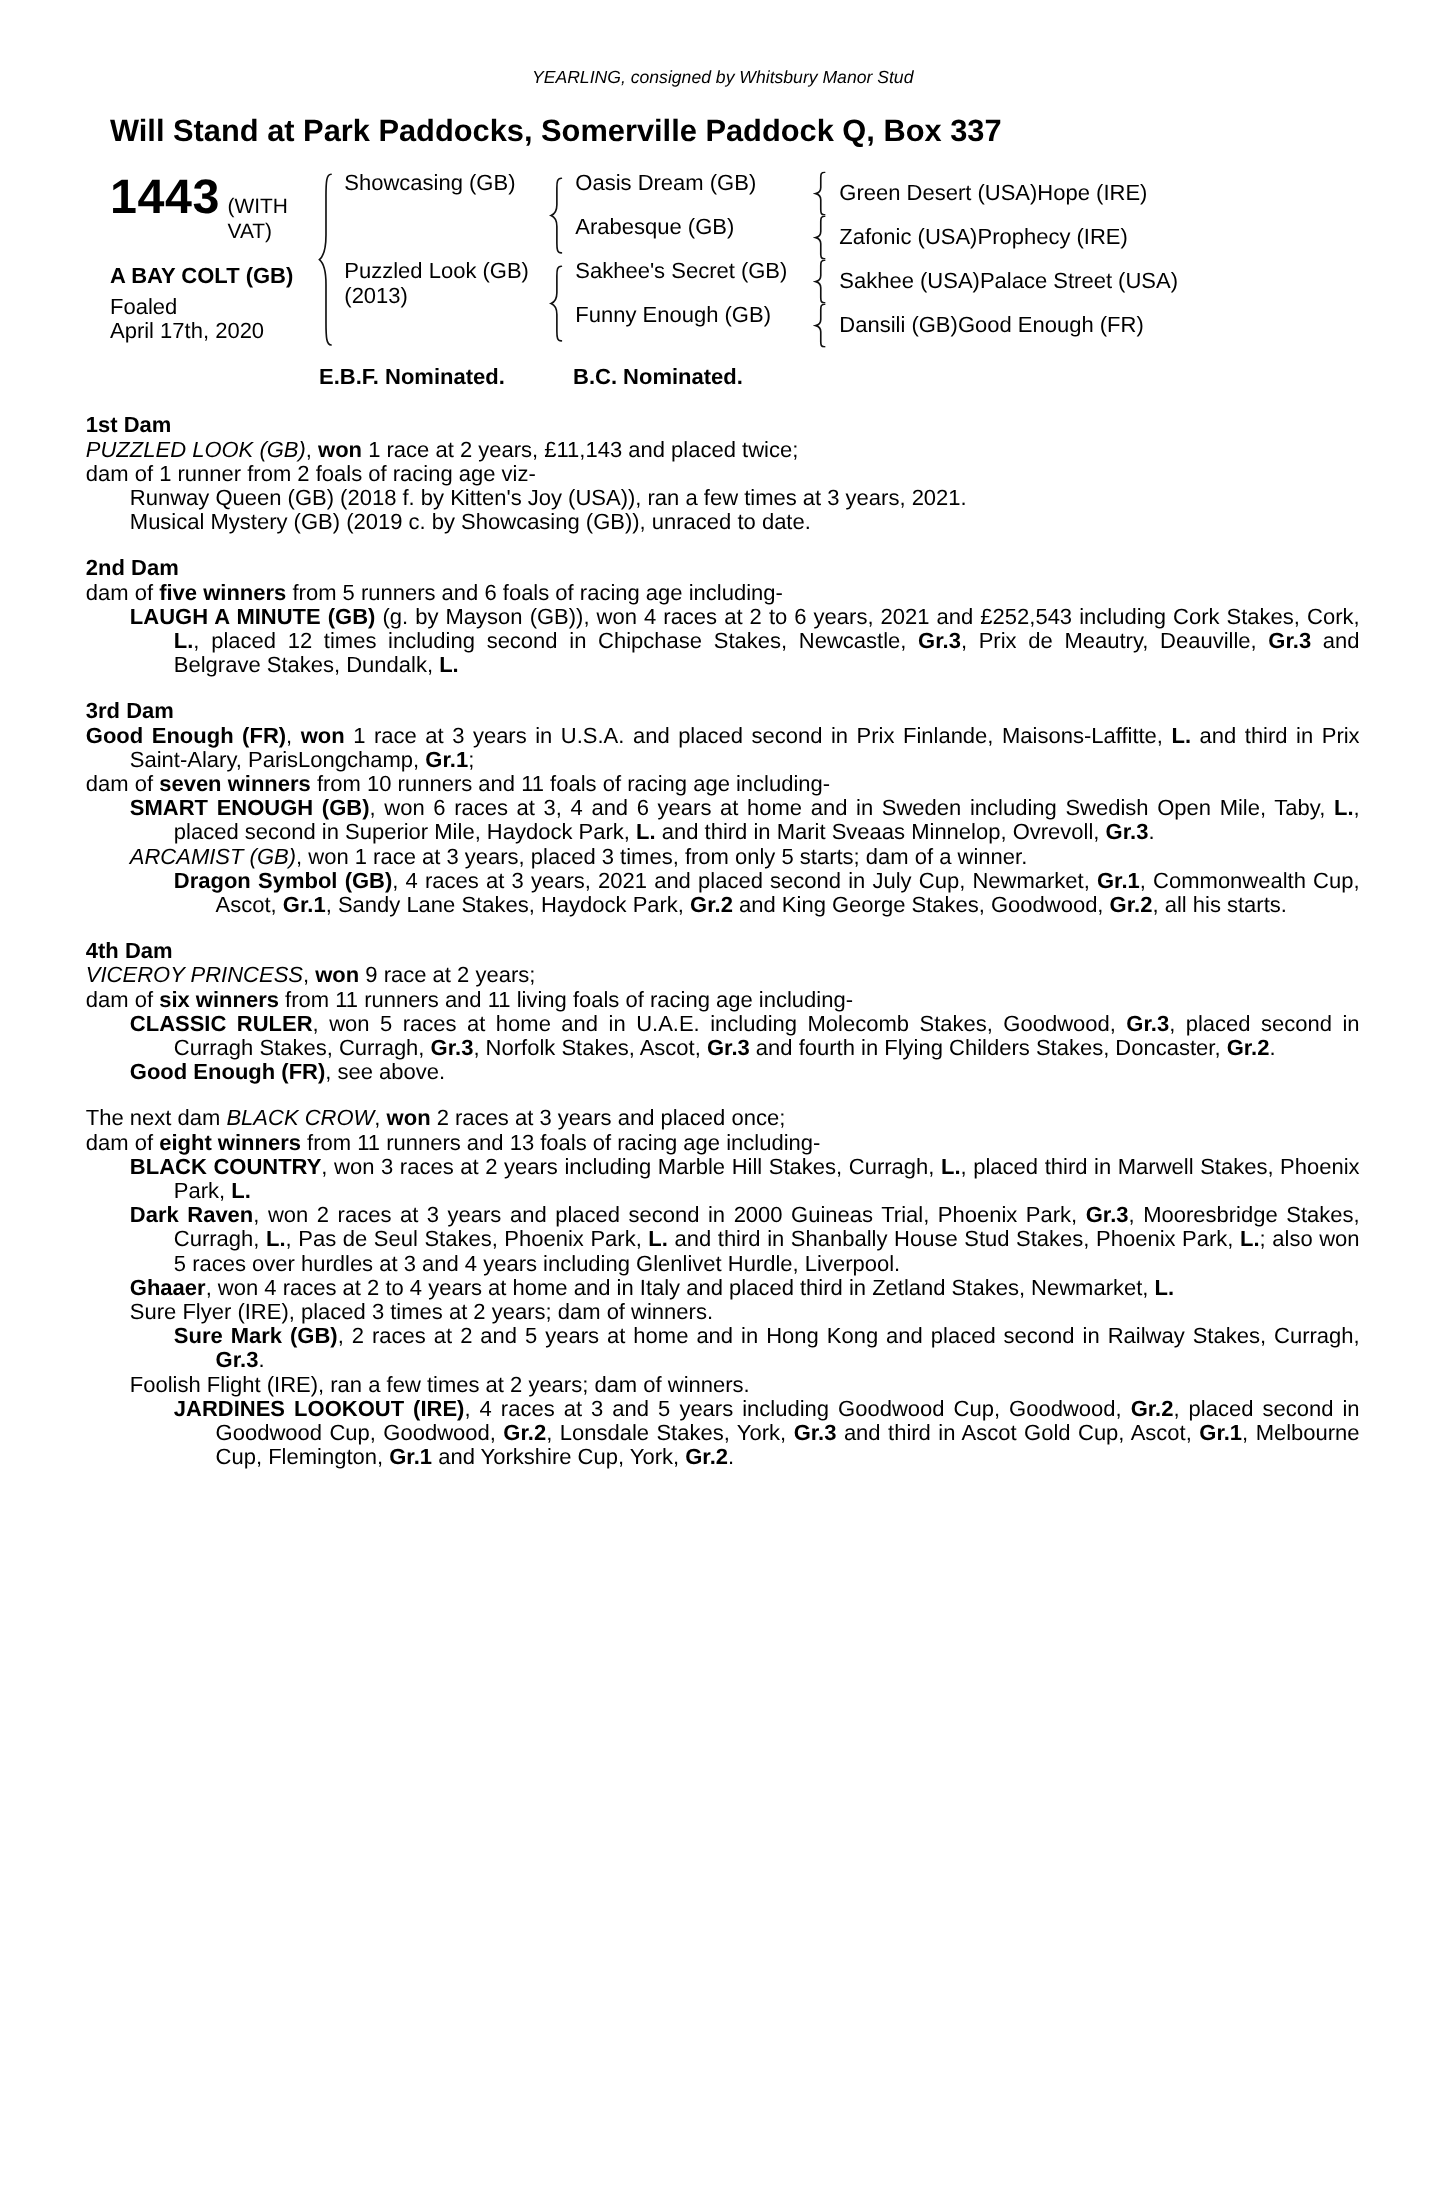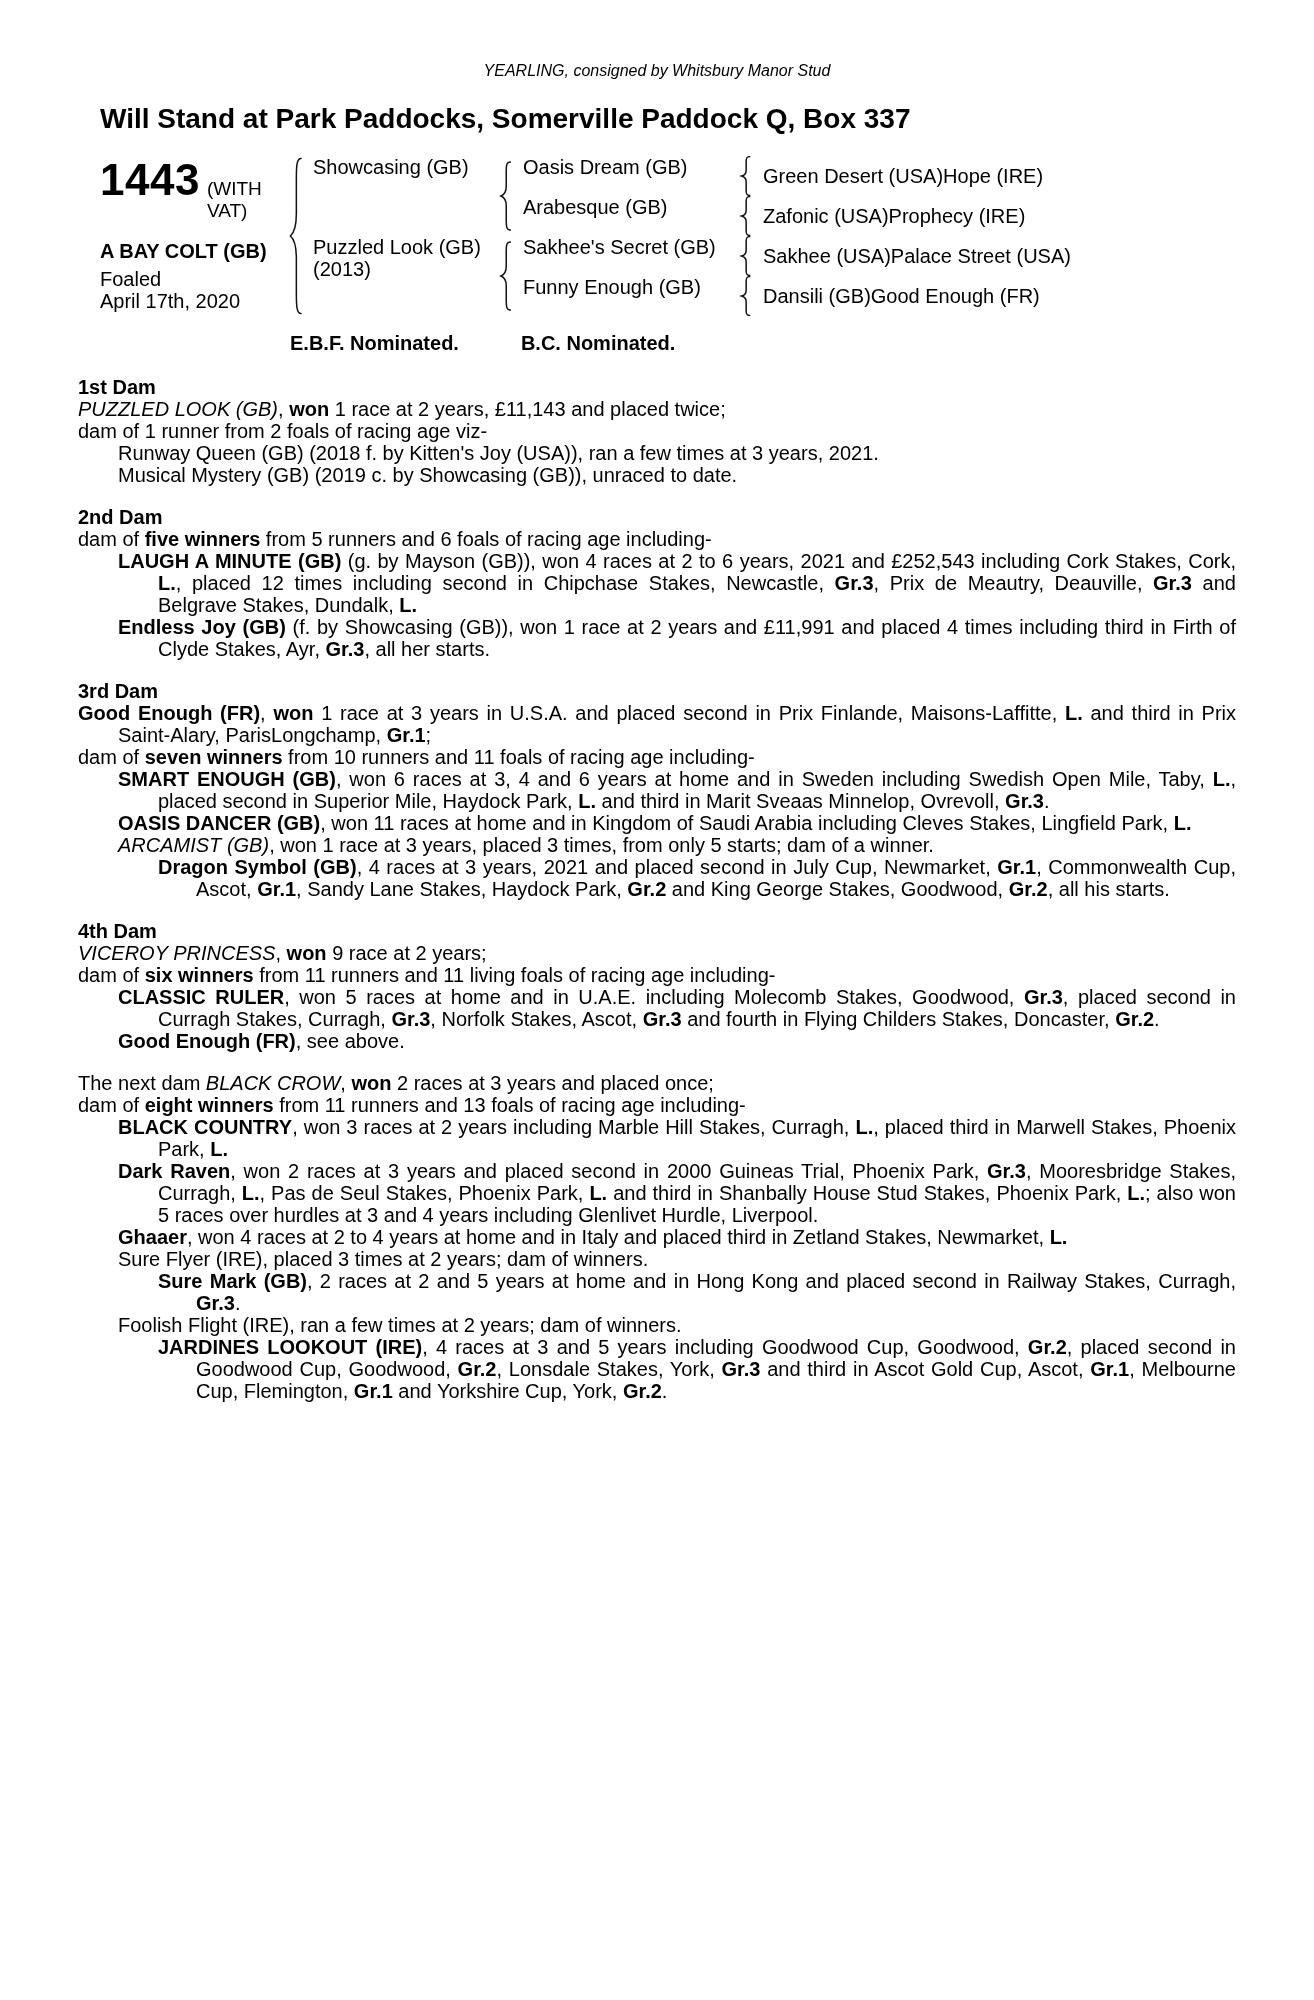--- a/index.html
+++ b/index.html
@@ -189,28 +189,26 @@
         <h2 class="sec-heading">1st Dam</h2>
         <p class="para ind0"><span class="i">PUZZLED LOOK (GB)</span><span>, </span><span class="b">won</span><span> 1 race at 2 years, £11,143 and placed twice;</span></p>
         <p class="para ind0"><span>dam of 1 runner from 2 foals of racing age viz-</span></p>
         <p class="para ind1"><span>Runway Queen (GB) (2018 f. by Kitten's Joy (USA)), ran a few times at 3 years, 2021.</span></p>
         <p class="para ind1"><span>Musical Mystery (GB) (2019 c. by Showcasing (GB)), unraced to date.</span></p>
       </section>
       <section class="dam-section">
         <h2 class="sec-heading">2nd Dam</h2>
         <p class="para ind0"><span>dam of </span><span class="b">five winners</span><span> from 5 runners and 6 foals of racing age including-</span></p>
         <p class="para ind1"><span class="b">LAUGH A MINUTE (GB)</span><span> (g. by Mayson (GB)), won 4 races at 2 to 6 years, 2021 and £252,543 including Cork Stakes, Cork, </span><span class="b">L.</span><span>, placed 12 times including second in Chipchase Stakes, Newcastle, </span><span class="b">Gr.3</span><span>, Prix de Meautry, Deauville, </span><span class="b">Gr.3</span><span> and Belgrave Stakes, Dundalk, </span><span class="b">L.</span></p>
-        <p class="para ind1"><span class="b">Endless Joy (GB)</span><span> (f. by Showcasing (GB)), won 1 race at 2 years and £11,991 and placed 4 times including third in Firth of Clyde Stakes, Ayr, </span><span class="b">Gr.3</span><span>, all her starts.</span></p>
       </section>
       <section class="dam-section">
         <h2 class="sec-heading">3rd Dam</h2>
         <p class="para ind0"><span class="b">Good Enough (FR)</span><span>, </span><span class="b">won</span><span> 1 race at 3 years in U.S.A. and placed second in Prix Finlande, Maisons-Laffitte, </span><span class="b">L.</span><span> and third in Prix Saint-Alary, ParisLongchamp, </span><span class="b">Gr.1</span><span>;</span></p>
         <p class="para ind0"><span>dam of </span><span class="b">seven winners</span><span> from 10 runners and 11 foals of racing age including-</span></p>
         <p class="para ind1"><span class="b">SMART ENOUGH (GB)</span><span>, won 6 races at 3, 4 and 6 years at home and in Sweden including Swedish Open Mile, Taby, </span><span class="b">L.</span><span>, placed second in Superior Mile, Haydock Park, </span><span class="b">L.</span><span> and third in Marit Sveaas Minnelop, Ovrevoll, </span><span class="b">Gr.3</span><span>.</span></p>
-        <p class="para ind1"><span class="b">OASIS DANCER (GB)</span><span>, won 11 races at home and in Kingdom of Saudi Arabia including Cleves Stakes, Lingfield Park, </span><span class="b">L.</span></p>
         <p class="para ind1"><span class="i">ARCAMIST (GB)</span><span>, won 1 race at 3 years, placed 3 times, from only 5 starts; dam of a winner.</span></p>
         <p class="para ind2"><span class="b">Dragon Symbol (GB)</span><span>, 4 races at 3 years, 2021 and placed second in July Cup, Newmarket, </span><span class="b">Gr.1</span><span>, Commonwealth Cup, Ascot, </span><span class="b">Gr.1</span><span>, Sandy Lane Stakes, Haydock Park, </span><span class="b">Gr.2</span><span> and King George Stakes, Goodwood, </span><span class="b">Gr.2</span><span>, all his starts.</span></p>
       </section>
       <section class="dam-section">
         <h2 class="sec-heading">4th Dam</h2>
         <p class="para ind0"><span class="i">VICEROY PRINCESS</span><span>, </span><span class="b">won</span><span> 9 race at 2 years;</span></p>
         <p class="para ind0"><span>dam of </span><span class="b">six winners</span><span> from 11 runners and 11 living foals of racing age including-</span></p>
         <p class="para ind1"><span class="b">CLASSIC RULER</span><span>, won 5 races at home and in U.A.E. including Molecomb Stakes, Goodwood, </span><span class="b">Gr.3</span><span>, placed second in Curragh Stakes, Curragh, </span><span class="b">Gr.3</span><span>, Norfolk Stakes, Ascot, </span><span class="b">Gr.3</span><span> and fourth in Flying Childers Stakes, Doncaster, </span><span class="b">Gr.2</span><span>.</span></p>
         <p class="para ind1"><span class="b">Good Enough (FR)</span><span>, see above.</span></p>
       </section>

